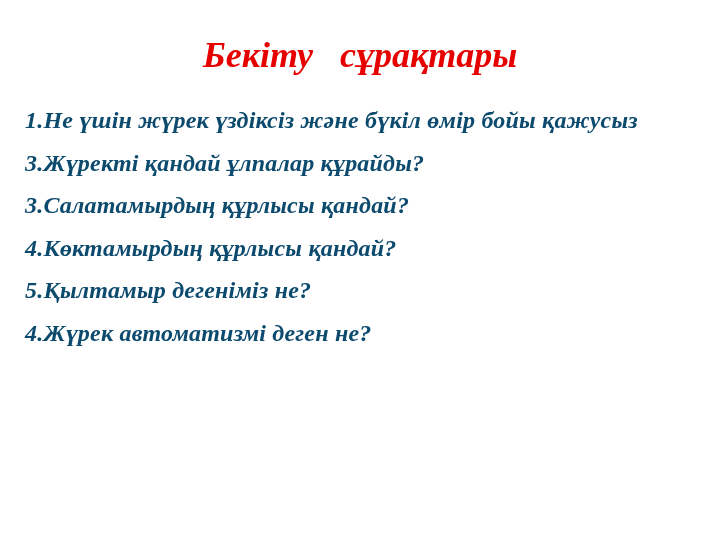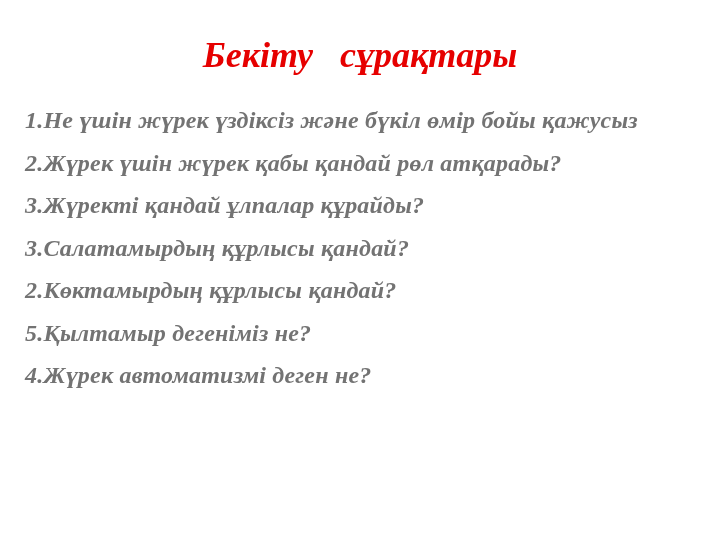--- a/index.html
+++ b/index.html
@@ -43,23 +43,22 @@
     white-space: nowrap;
   }
 </style>
 </head>
 <body>
 
 <div class="slide" style="background: rgb(255, 255, 255);">
 
   <h1 class="slide-title" style="color: rgb(230, 0, 0);">Бекіту   сұрақтары</h1>
 
-  <div class="questions" style="color: #737373;">
+  <div class="questions" style="color: #0c4a6e;">
     <div class="question-line">1.Не үшін жүрек үздіксіз және бүкіл өмір бойы қажусыз</div>
-    <div class="question-line">2.Жүрек үшін жүрек қабы қандай рөл атқарады?</div>
     <div class="question-line">3.Жүректі қандай ұлпалар құрайды?</div>
     <div class="question-line">3.Салатамырдың құрлысы қандай?</div>
-    <div class="question-line">2.Көктамырдың құрлысы қандай?</div>
+    <div class="question-line">4.Көктамырдың құрлысы қандай?</div>
     <div class="question-line">5.Қылтамыр дегеніміз не?</div>
     <div class="question-line">4.Жүрек автоматизмі деген не?</div>
   </div>
 
 </div>
 
 </body></html>

